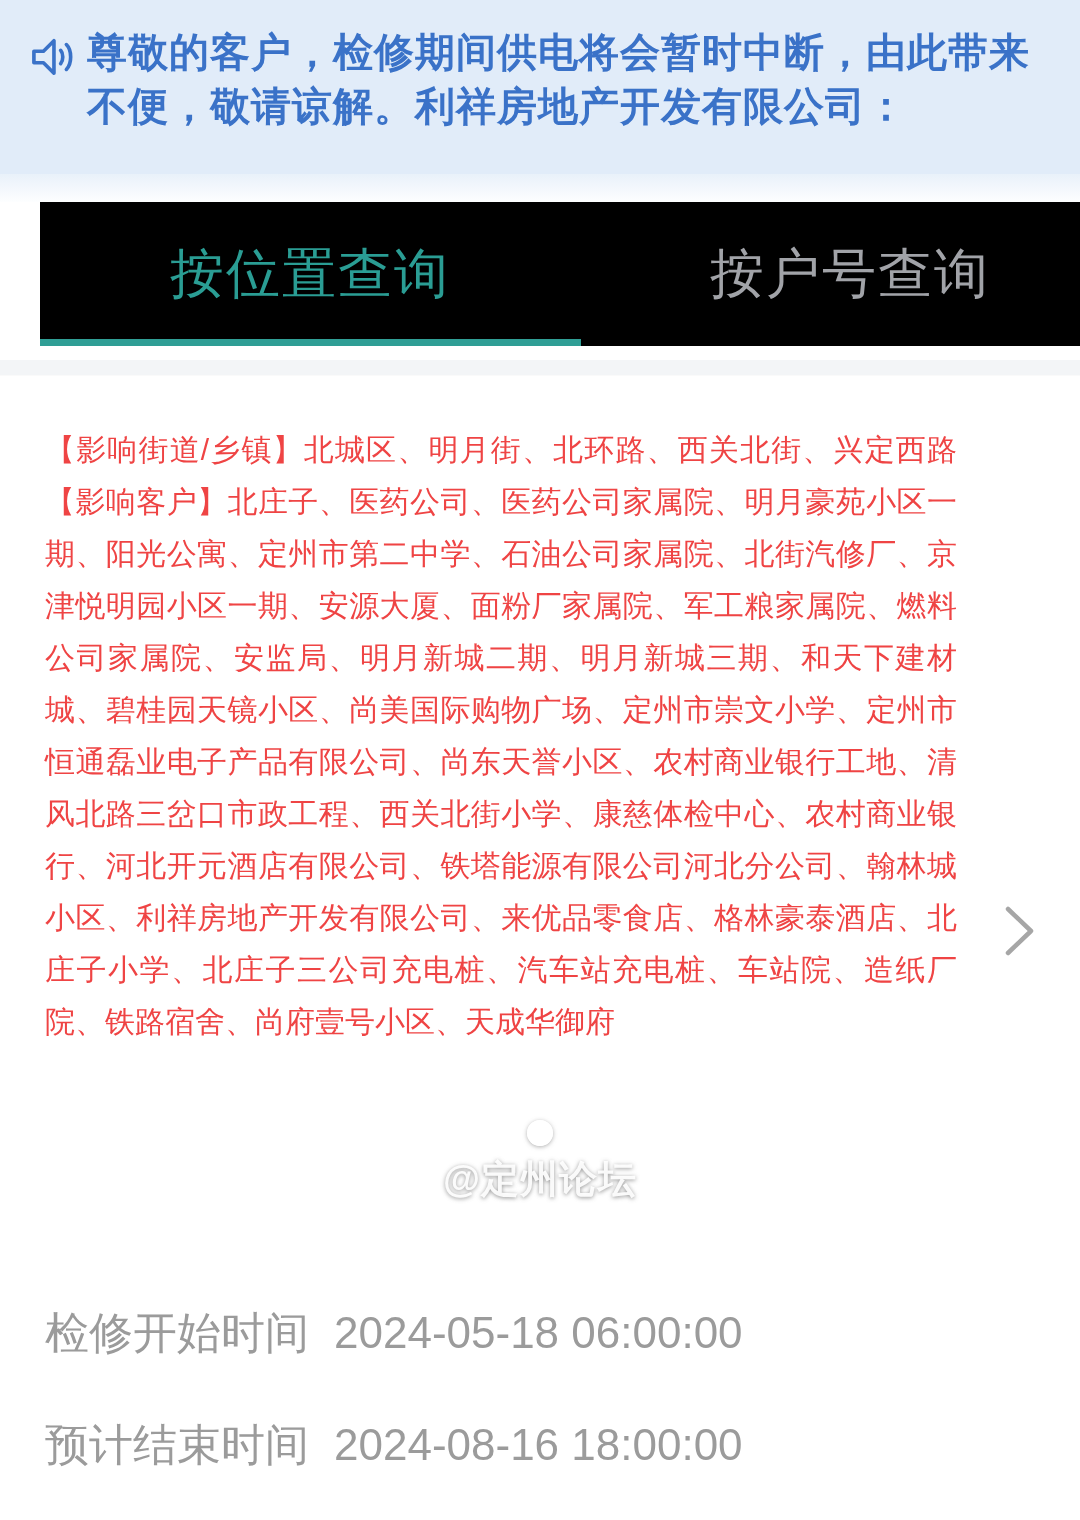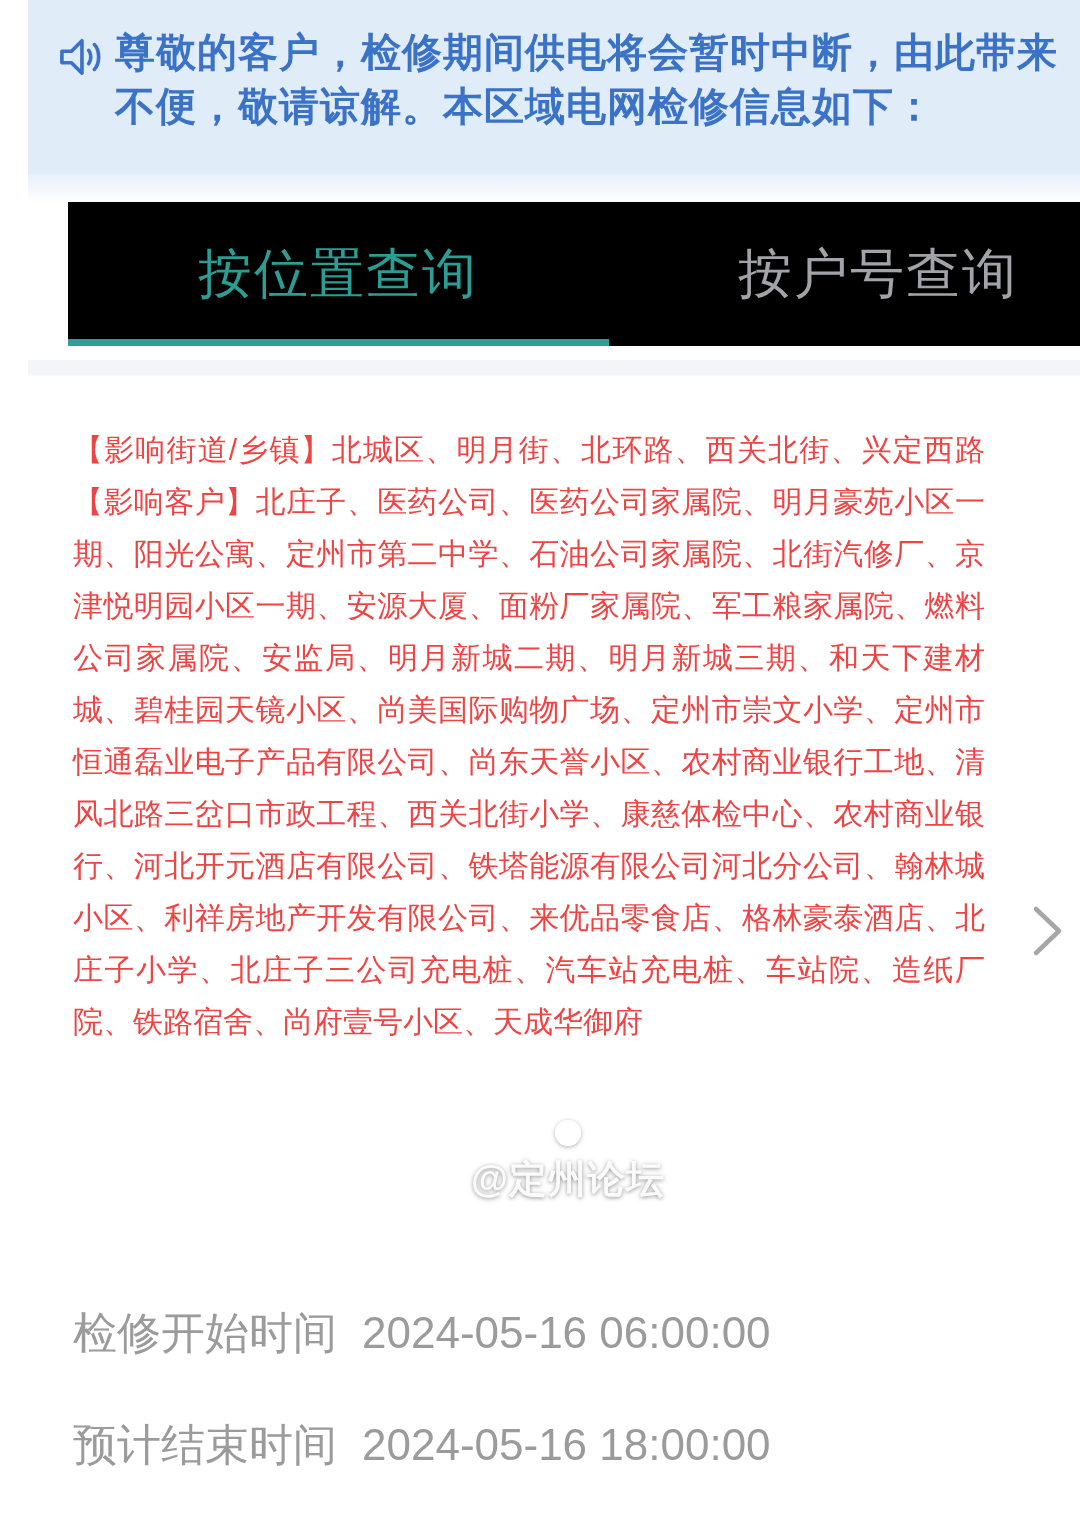--- a/index.html
+++ b/index.html
@@ -1,18 +1,18 @@
 <!DOCTYPE html>
 <html><head>
 <meta charset="utf-8">
 <style>
   * { margin:0; padding:0; box-sizing:border-box; }
   html,body { width:1080px; height:1520px; background:#ffffff; overflow:hidden; }
   body { font-family:"Liberation Sans","DejaVu Sans",sans-serif; }
-  .page { position:relative; width:1028px; height:1520px; background:#ffffff;padding-left:28px; }
+  .page { position:relative; width:1028px; height:1520px; background:#ffffff; }
 
   
   .banner {
     position:relative; width:1080px; height:174px;
     background:#e1ecf9;
   }
   .speaker { position:absolute; left:30px; top:36px; width:46px; height:42px; }
   .banner-text {
     position:absolute; left:87px; top:25px; width:960px;
     color:#3a72c8; font-size:40px; line-height:54px; font-weight:600;
@@ -85,21 +85,21 @@
 <div class="page">
 
   <header class="banner">
     <svg class="speaker" viewBox="0 0 24 22" fill="none" stroke="#3a72c8" stroke-width="1.9" stroke-linejoin="round" stroke-linecap="round">
       <path d="M2 8 L7 8 L12.5 2.5 L12.5 19.5 L7 14 L2 14 Z"></path>
       <path d="M16 7.5 C17.5 9.2 17.5 12.8 16 14.5" fill="none"></path>
       <path d="M19 4.5 C22 7.5 22 14.5 19 17.5" fill="none"></path>
     </svg>
     <div class="banner-text">
       <div>尊敬的客户，检修期间供电将会暂时中断，由此带来</div>
-      <div>不便，敬请谅解。本区域电网检修信息如下：</div>
+      <div>不便，敬请谅解。利祥房地产开发有限公司：</div>
     </div>
   </header>
   <div class="banner-fade"></div>
 
   <nav class="tabs">
     <div class="tab left">按位置查询</div>
     <div class="tab right">按户号查询</div>
     <div class="tab-indicator"></div>
   </nav>
   <div class="divider-band"></div>
@@ -111,21 +111,21 @@
       <span class="wm-icon"></span>
       <span>@定州论坛</span>
     </div>
 
     <svg class="chevron" width="34" height="54" viewBox="0 0 34 54" fill="none" stroke="#a6a6a6" stroke-width="4.5" stroke-linecap="round" stroke-linejoin="round">
       <polyline points="5,5 28,27 5,49"></polyline>
     </svg>
 
     <div class="time-row start">
       <span>检修开始时间</span>
-      <span>2024-05-16 06:00:00</span>
+      <span>2024-05-18 06:00:00</span>
     </div>
     <div class="time-row end">
       <span>预计结束时间</span>
-      <span>2024-05-16 18:00:00</span>
+      <span>2024-08-16 18:00:00</span>
     </div>
   </main>
 
 </div>
 
 </body></html>

